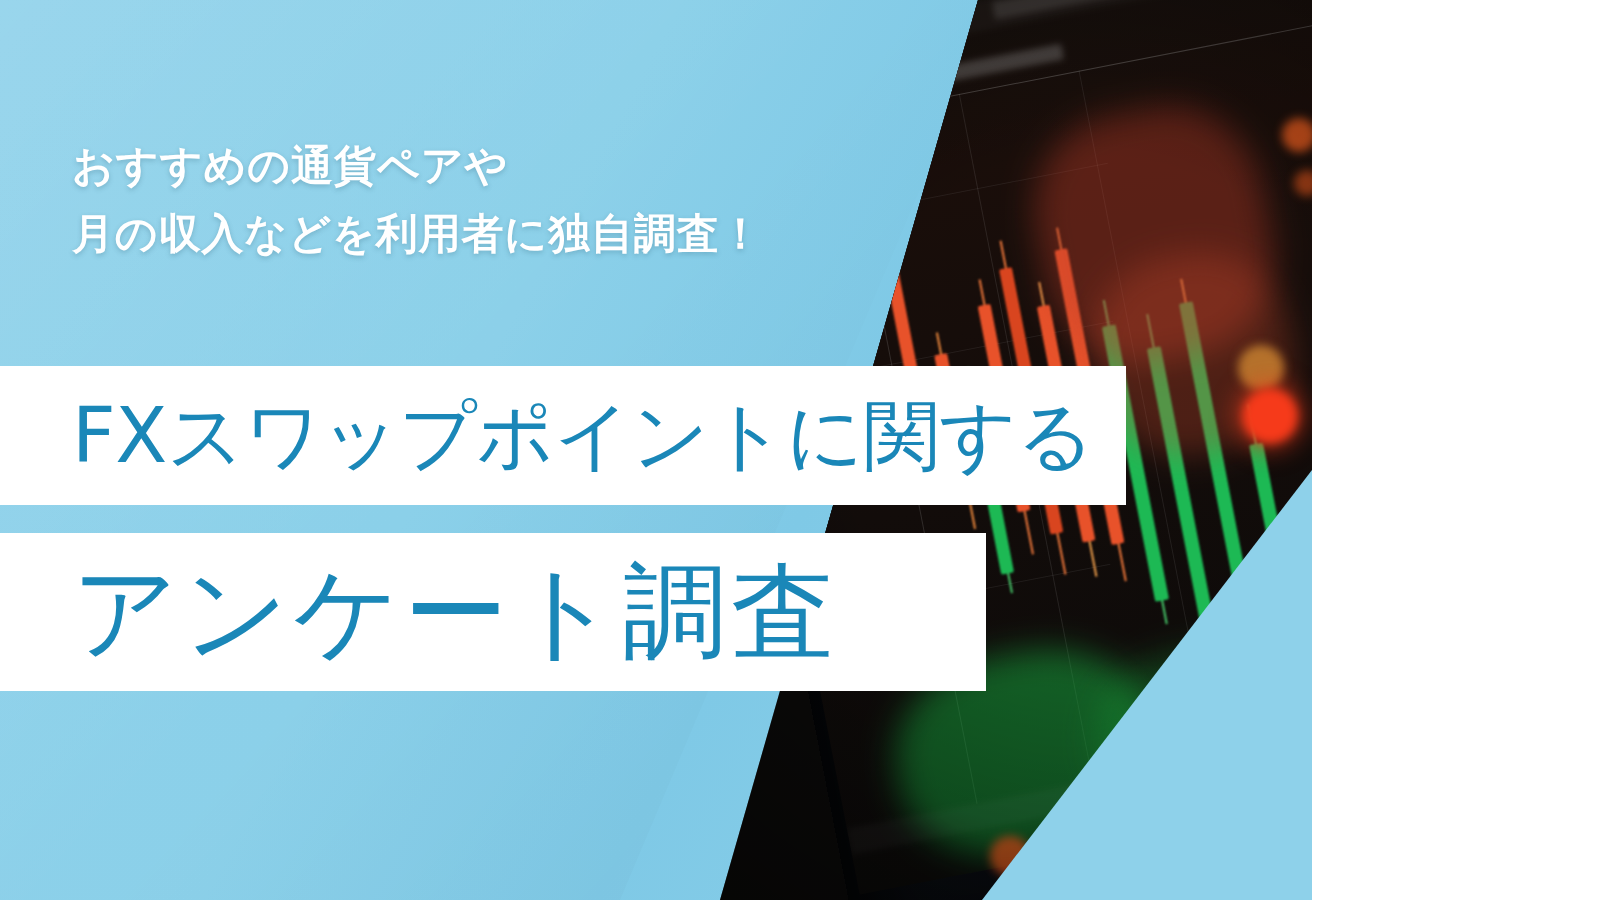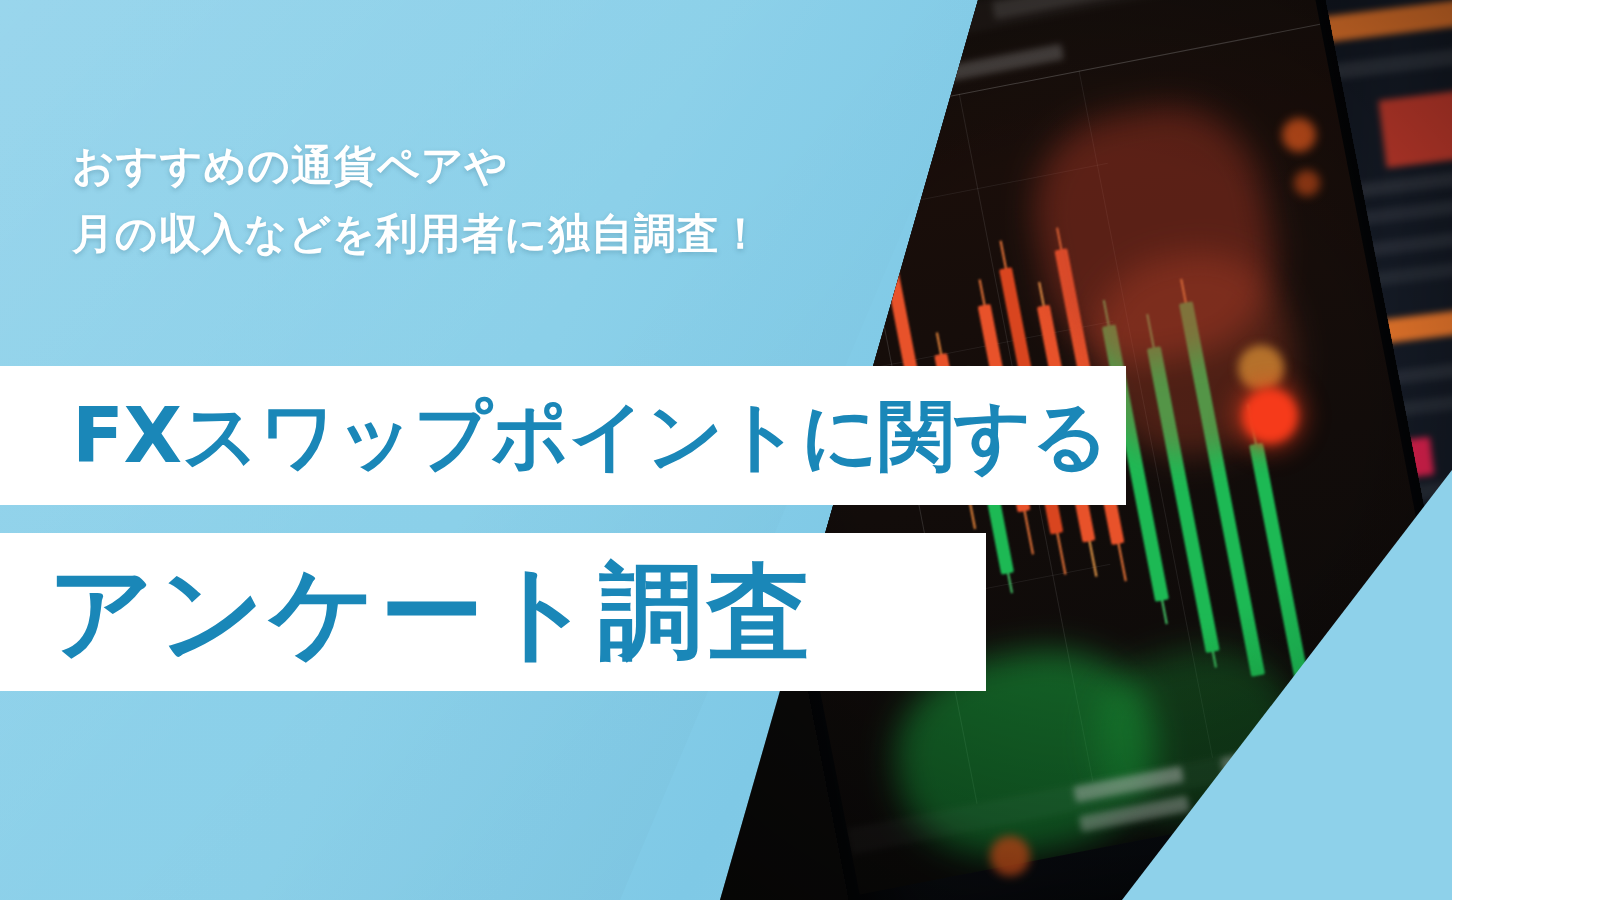--- a/index.html
+++ b/index.html
@@ -2,21 +2,21 @@
 <html><head>
 <meta charset="utf-8">
 <style>
   html, body {
     margin: 0;
     padding: 0;
     background: #ffffff;
   }
   .canvas {
     position: relative;
-    width: 1452px;
+    width: 1312px;
     height: 900px;
     overflow: hidden;
     font-family: "DejaVu Sans", "Liberation Sans", sans-serif;
   }
 
   
   .bg-base {
     position: absolute;
     inset: 0;
     background: linear-gradient(118deg, #8ed1ea 0%, #8bd0e9 38%, #7fc9e6 60%, #8ed2ea 100%);
@@ -154,27 +154,27 @@
     position: absolute;
     background: #ffffff;
     display: flex;
     align-items: center;
   }
   .band-1 { left: 0; top: 366px; width: 1126px; height: 139px; }
   .band-2 { left: 0; top: 533px; width: 986px; height: 158px; }
 
   .title-line {
     color: #1a87b8;
-    font-weight: 700;
+    font-weight: 400;
     letter-spacing: -0.005em;
     white-space: nowrap;
     line-height: 1;
   }
   .title-1 { font-size: 76px; margin-left: 72px; }
-  .title-2 { font-size: 104px; margin-left: 48px; letter-spacing: 0.04em; }
+  .title-2 { font-size: 104px; margin-left: 72px; letter-spacing: 0.04em; }
 
   
   .logo-pill {
     position: absolute;
     left: 62px; top: 782px;
     width: 248px; height: 40px;
     background: #ffffff;
     border-radius: 8px;
     display: flex;
     align-items: center;

